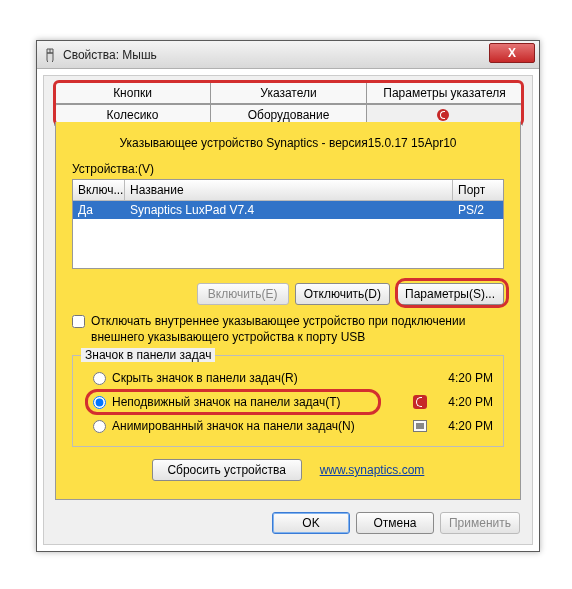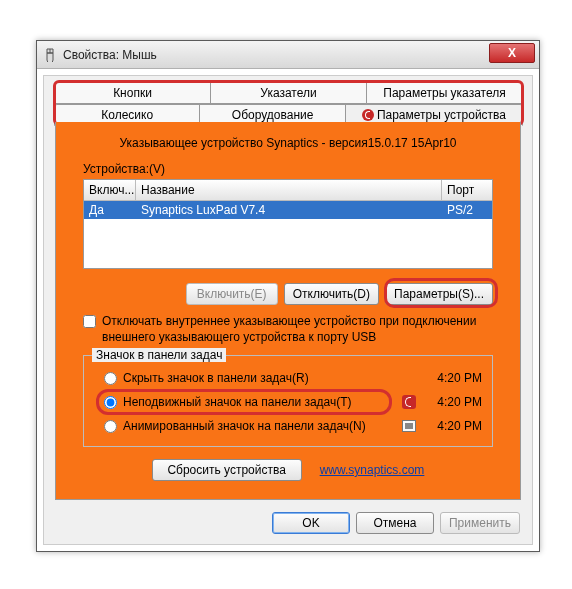--- a/index.html
+++ b/index.html
@@ -20,21 +20,21 @@
 .tabrow2 .tab:first-child, .tabrow1 .tab:first-child { border-top-left-radius: 3px; }
 .tabrow2 .tab:last-child, .tabrow1 .tab:last-child { border-top-right-radius: 3px; }
 .tab.active { background: #f0f0f0; border-bottom: 1px solid #f0f0f0; font-weight: normal; }
 .tab .syn-ico { display:inline-block; width:12px; height:12px; background:#c62828; border-radius:50%; vertical-align:-2px; margin-right:3px; position:relative; }
 .tab .syn-ico::after { content:""; position:absolute; left:3px; top:2px; width:4px; height:6px; border:1.5px solid #fff; border-right:none; border-radius:4px 0 0 4px; }
 
 .hl-tabs { position:absolute; left:-1px; top:-2px; width: calc(100% + 3px); height: 46px; border:3px solid #d32f2f; border-radius:6px; pointer-events:none; }
 .hl-params { position:absolute; border:3px solid #d32f2f; border-radius:10px; pointer-events:none; }
 .hl-radio { position:absolute; border:3px solid #d32f2f; border-radius:12px; pointer-events:none; }
 
-.panel { position:absolute; left:11px; top:46px; right:11px; bottom:44px; border:1px solid #999; border-top:none; background:#f97316; padding:10px 27px; }
+.panel { position:absolute; left:11px; top:46px; right:11px; bottom:44px; border:1px solid #999; border-top:none; background:#fde047; padding:10px 16px; }
 
 .desc { text-align:center; margin: 4px 0 12px; }
 .devlabel { margin-bottom: 3px; }
 
 .table { border:1px solid #999; background:#fff; height:90px; }
 .thead { display:flex; background: linear-gradient(to bottom,#fff,#e4e4e4); border-bottom:1px solid #bbb; }
 .th { padding:3px 5px; border-right:1px solid #bbb; font-size:12px; }
 .th.c1 { width:52px; } .th.c2 { flex:1; } .th.c3 { width:50px; border-right:none; text-align:left; }
 .trow { display:flex; background:#3173c8; color:#fff; }
 .td { padding:2px 5px; font-size:12px; }
@@ -89,21 +89,21 @@
 
     <div class="tabs">
       <div class="tabrow tabrow1">
         <div class="tab">Кнопки</div>
         <div class="tab">Указатели</div>
         <div class="tab">Параметры указателя</div>
       </div>
       <div class="tabrow tabrow2">
         <div class="tab">Колесико</div>
         <div class="tab">Оборудование</div>
-        <div class="tab active"><span class="syn-ico"></span><span>Параметры устройства</span></div>
+        <div class="tab active"><span class="syn-ico"></span></div>
       </div>
       <div class="hl-tabs"></div>
     </div>
 
     <div class="panel">
       <div class="desc">Указывающее устройство Synaptics - версия15.0.17 15Apr10</div>
       <div class="devlabel">Устройства:(V)</div>
 
       <div class="table">
         <div class="thead">

